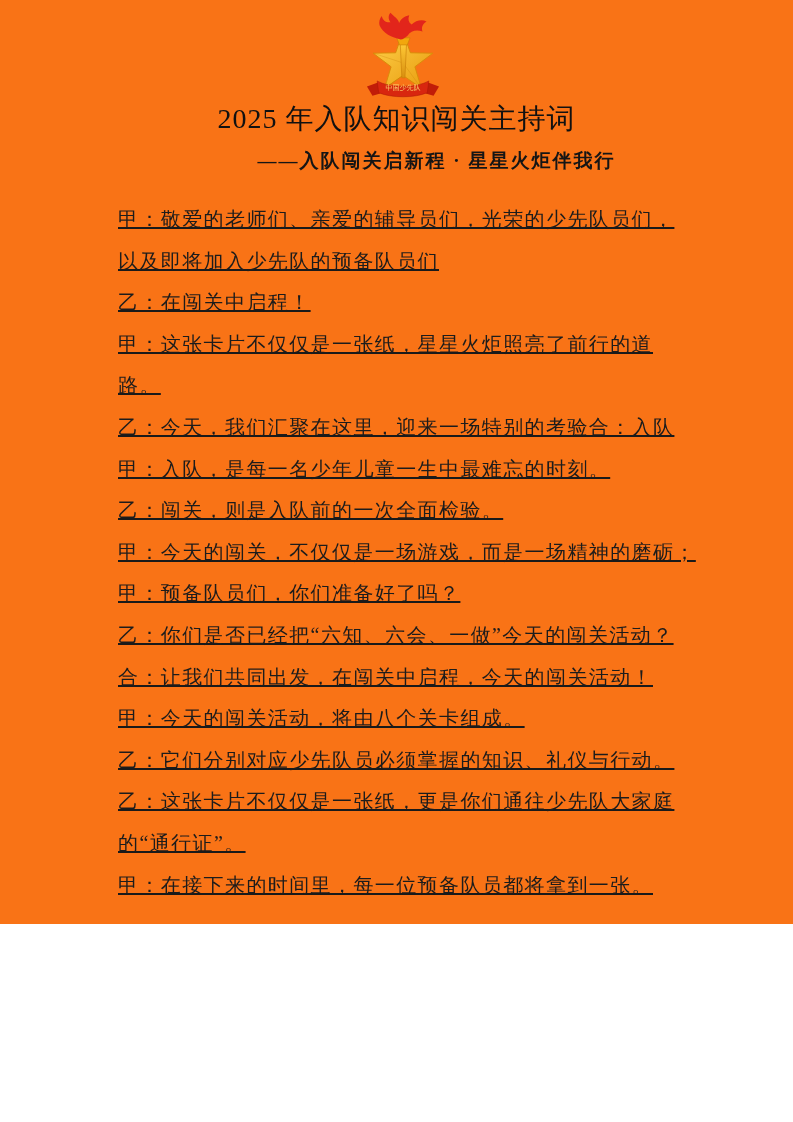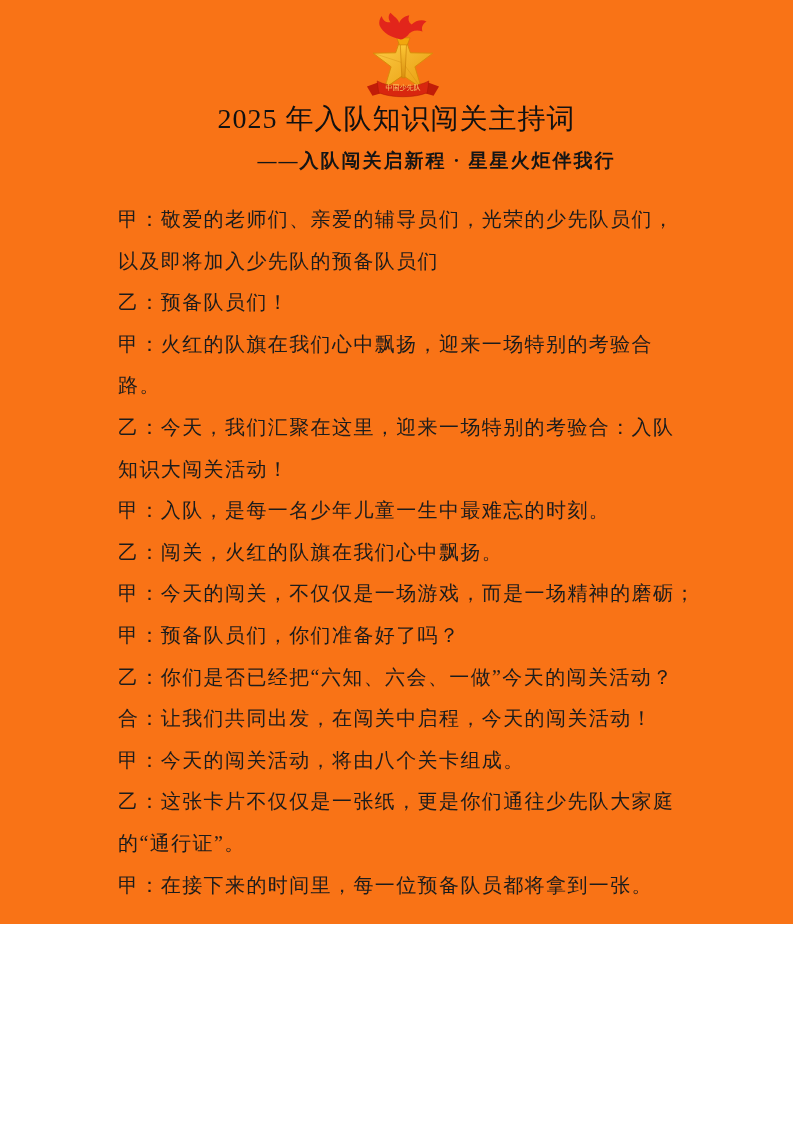--- a/index.html
+++ b/index.html
@@ -44,20 +44,21 @@
     letter-spacing: 2px;
     color: #151515;
     white-space: nowrap;
     padding-left: 40px;
   }
   .body-text {
     position: absolute;
     top: 199px;
     left: 118px;
     width: 560px;
+    text-decoration: underline;
   }
   .dialogue-line {
     height: 41.6px;
     line-height: 41.6px;
     font-size: 20px;
     letter-spacing: 1.4px;
     white-space: nowrap;
     color: #1c1c1c;
   }
 </style>
@@ -99,30 +100,30 @@
     </g>
   </svg>
 
   <div class="doc-title">2025 年入队知识闯关主持词</div>
 
   <div class="doc-subtitle">——入队闯关启新程 · 星星火炬伴我行</div>
 
   <div class="body-text">
     <div class="dialogue-line">甲：敬爱的老师们、亲爱的辅导员们，光荣的少先队员们，</div>
     <div class="dialogue-line">以及即将加入少先队的预备队员们</div>
-    <div class="dialogue-line">乙：预备队员们！</div>
-    <div class="dialogue-line">甲：火红的队旗在我们心中飘扬，迎来一场特别的考验合</div>
+    <div class="dialogue-line">乙：在闯关中启程！</div>
+    <div class="dialogue-line">甲：这张卡片不仅仅是一张纸，星星火炬照亮了前行的道</div>
     <div class="dialogue-line">路。</div>
     <div class="dialogue-line">乙：今天，我们汇聚在这里，迎来一场特别的考验合：入队</div>
-    <div class="dialogue-line">知识大闯关活动！</div>
     <div class="dialogue-line">甲：入队，是每一名少年儿童一生中最难忘的时刻。</div>
-    <div class="dialogue-line">乙：闯关，火红的队旗在我们心中飘扬。</div>
+    <div class="dialogue-line">乙：闯关，则是入队前的一次全面检验。</div>
     <div class="dialogue-line">甲：今天的闯关，不仅仅是一场游戏，而是一场精神的磨砺；</div>
     <div class="dialogue-line">甲：预备队员们，你们准备好了吗？</div>
     <div class="dialogue-line">乙：你们是否已经把“六知、六会、一做”今天的闯关活动？</div>
     <div class="dialogue-line">合：让我们共同出发，在闯关中启程，今天的闯关活动！</div>
     <div class="dialogue-line">甲：今天的闯关活动，将由八个关卡组成。</div>
+    <div class="dialogue-line">乙：它们分别对应少先队员必须掌握的知识、礼仪与行动。</div>
     <div class="dialogue-line">乙：这张卡片不仅仅是一张纸，更是你们通往少先队大家庭</div>
     <div class="dialogue-line">的“通行证”。</div>
     <div class="dialogue-line">甲：在接下来的时间里，每一位预备队员都将拿到一张。</div>
   </div>
 
 </div>
 
 </body></html>

